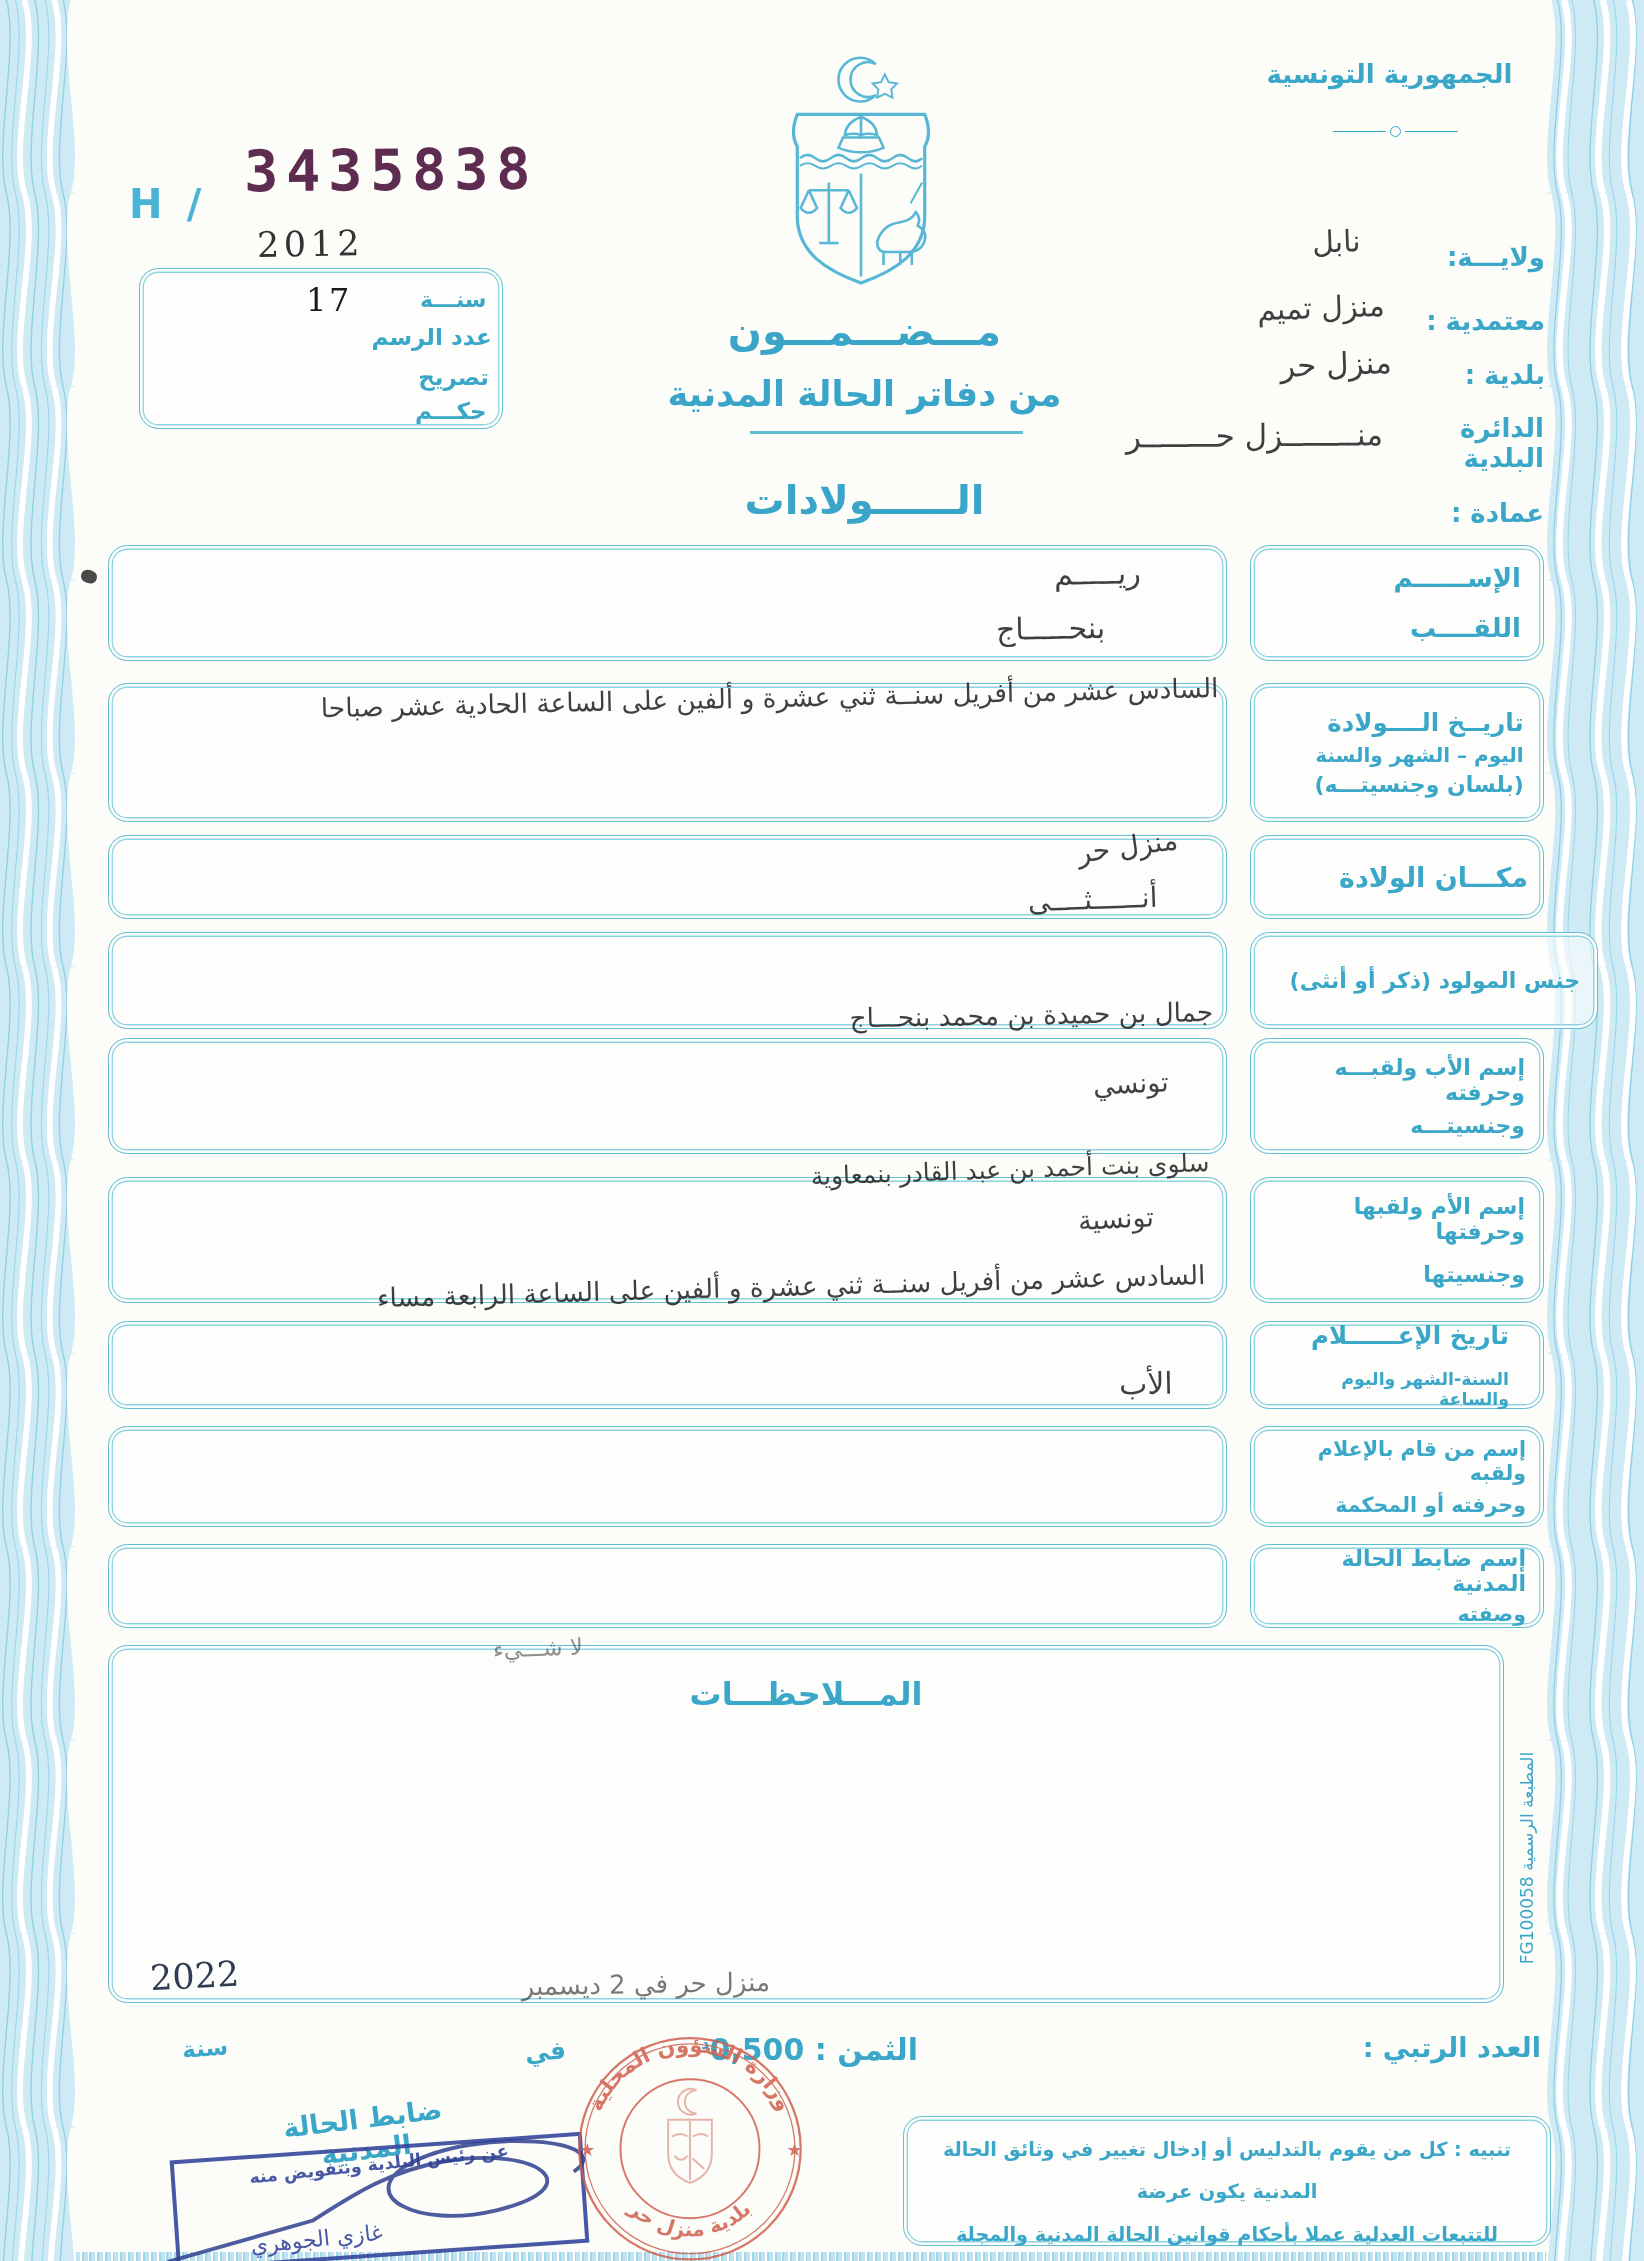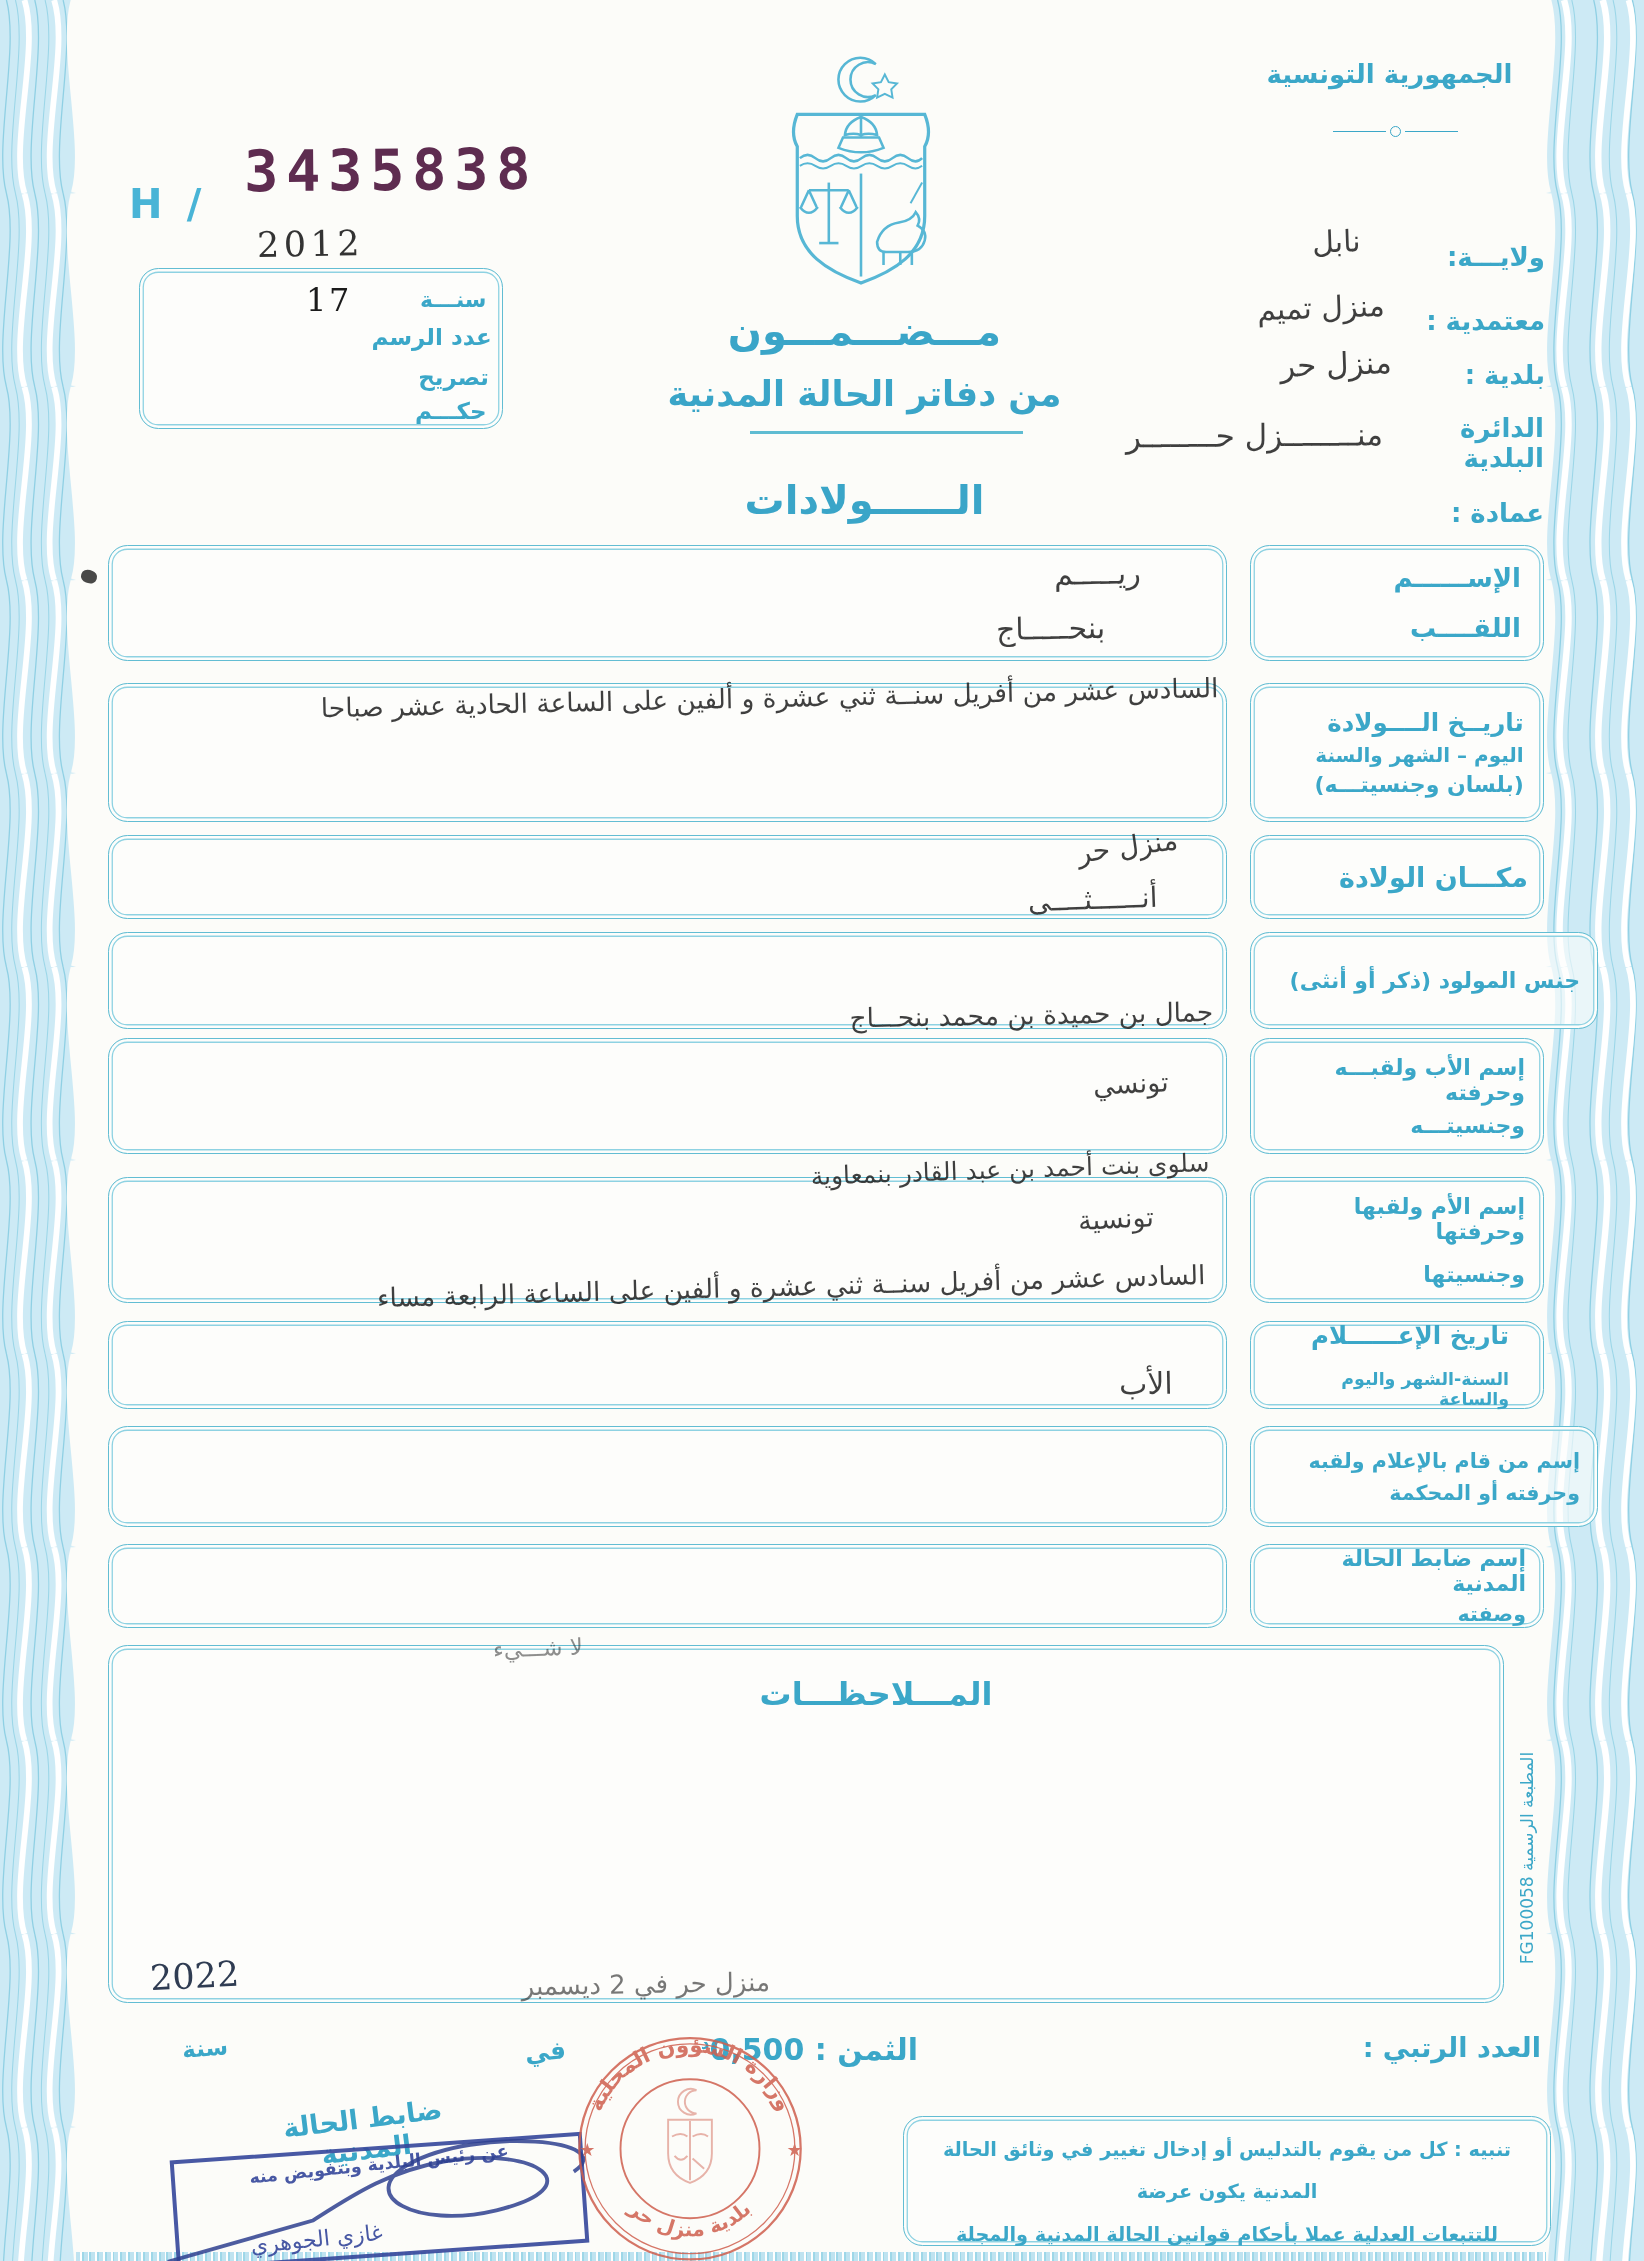--- a/index.html
+++ b/index.html
@@ -170,21 +170,21 @@
     <div class="tlabel rtl" style="font-size:22px;">وجنسيتها</div>
   </div>
 
   <div class="abs dbox" style="left:108px; top:1321px; width:1119px; height:88px;"></div>
   <div class="abs dbox labelbox" style="left:1250px; top:1321px; width:294px; height:88px; justify-content:center; padding:0 34px; gap:19px;">
     <div class="tlabel rtl" style="font-size:24.5px;">تاريخ الإعــــــلام</div>
     <div class="tlabel rtl" style="font-size:17.4px;">السنة-الشهر واليوم والساعة</div>
   </div>
 
   <div class="abs dbox" style="left:108px; top:1426px; width:1119px; height:101px;"></div>
-  <div class="abs dbox labelbox" style="left:1250px; top:1426px; width:348px; height:101px; justify-content:center; padding:0 17px; gap:8px;">
+  <div class="abs dbox labelbox" style="left:1250px; top:1426px; width:294px; height:101px; justify-content:center; padding:0 17px; gap:8px;">
     <div class="tlabel rtl" style="font-size:20.6px;">إسم من قام بالإعلام ولقبه</div>
     <div class="tlabel rtl" style="font-size:20.6px;">وحرفته أو المحكمة</div>
   </div>
 
   <div class="abs dbox" style="left:108px; top:1544px; width:1119px; height:84px;"></div>
   <div class="abs dbox labelbox" style="left:1250px; top:1544px; width:294px; height:84px; justify-content:center; padding:0 17px; gap:5.2px;">
     <div class="tlabel rtl" style="font-size:22px;">إسم ضابط الحالة المدنية</div>
     <div class="tlabel rtl" style="font-size:20.6px;">وصفته</div>
   </div>
 
@@ -195,21 +195,21 @@
   <div class="abs stamp rtl" style="left:1077px; top:830px; font-size:28px; transform:rotate(-8deg);">منزل حر</div>
   <div class="abs stamp rtl" style="left:1028px; top:883px; font-size:28px; transform:rotate(-2deg);">أنــــــثــــى</div>
   <div class="abs stamp rtl" style="left:613px; top:996px; width:600px; font-size:26.4px; transform:rotate(-1deg); transform-origin:right top;">جمال بن حميدة بن محمد بنحـــاج</div>
   <div class="abs stamp rtl" style="left:1093px; top:1068px; font-size:27px; transform:rotate(-3deg);">تونسي</div>
   <div class="abs stamp rtl" style="left:622px; top:1148px; width:587px; font-size:25px; transform:rotate(-2deg); transform-origin:right top;">سلوى بنت أحمد بن عبد القادر بنمعاوية</div>
   <div class="abs stamp rtl" style="left:1078px; top:1203px; font-size:27px; transform:rotate(-3deg);">تونسية</div>
   <div class="abs stamp rtl" style="left:302px; top:1259px; width:903px; font-size:26.4px; transform:rotate(-1.6deg); transform-origin:right top;">السادس عشر من أفريل سنــة ثني عشرة و ألفين على الساعة الرابعة مساء</div>
   <div class="abs stamp rtl" style="left:1119px; top:1366px; font-size:30px; transform:rotate(-1deg);">الأب</div>
 
   <div class="abs dbox" style="left:108px; top:1645px; width:1396px; height:358px;"></div>
-  <div class="abs tlabel rtl" style="left:108px; top:1675px; width:1536px; text-align:center; font-size:32px;">المـــلاحظـــات</div>
+  <div class="abs tlabel rtl" style="left:108px; top:1675px; width:1396px; text-align:center; font-size:32px;">المـــلاحظـــات</div>
   <div class="abs stamp rtl" style="left:493px; top:1635px; font-size:23px; opacity:.5; transform:rotate(-2deg);">لا شـــيء</div>
   <div class="abs hand" style="left:150px; top:1956px; font-size:35px; transform:rotate(-3deg);">2022</div>
   <div class="abs stamp rtl" style="left:409px; top:1970px; width:361px; font-size:26px; opacity:.6; transform:rotate(-1deg);">منزل حر في 2 ديسمبر</div>
   <div class="abs teal rtl" style="left:1388px; top:1848px; width:277px; text-align:center; font-size:17px; transform:rotate(-90deg);">المطبعة الرسمية FG100058</div>
 
   <div class="abs tlabel rtl" style="left:1351px; top:2032px; width:190px; font-size:27px; text-align:right;">العدد الرتبي :</div>
   <div class="abs tlabel rtl" style="left:671px; top:2032px; width:277px; font-size:30px; text-align:center;">
     <span>الثمن :</span>
     <span>0,500</span><sup class="dinar">د</sup>
   </div>

